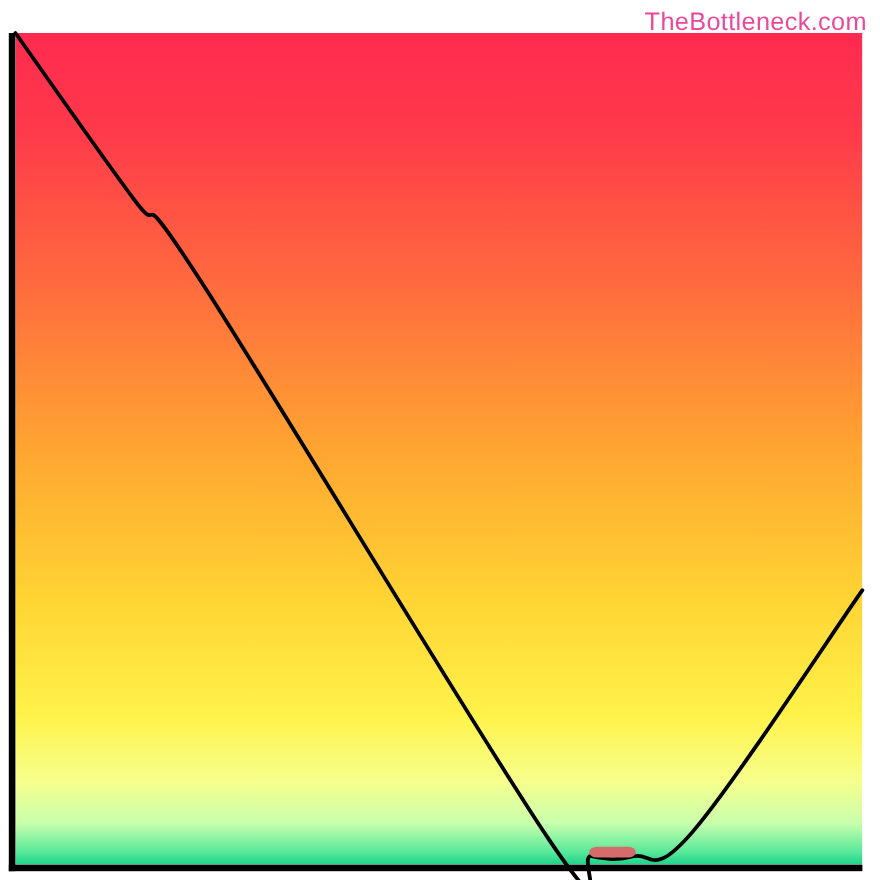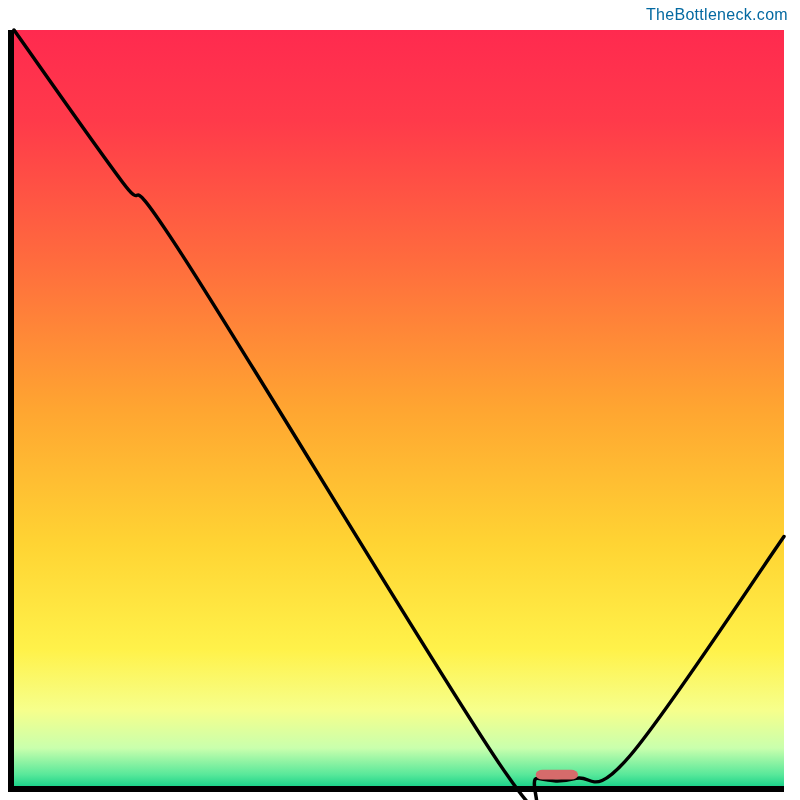--- a/index.html
+++ b/index.html
@@ -8,22 +8,22 @@
     width: 800px;
     height: 800px;
     background: #ffffff;
     font-family: Arial, Helvetica, sans-serif;
     position: relative;
   }
   .watermark {
     position: absolute;
     top: 6px;
     right: 12px;
-    color: #0369a1;
-    font-size: 16px;
+    color: #ec4899;
+    font-size: 23px;
     font-weight: 400;
     letter-spacing: 0.3px;
   }
   .plot-area {
     position: absolute;
     left: 14px;
     top: 30px;
     width: 770px;
     height: 756px;
   }

